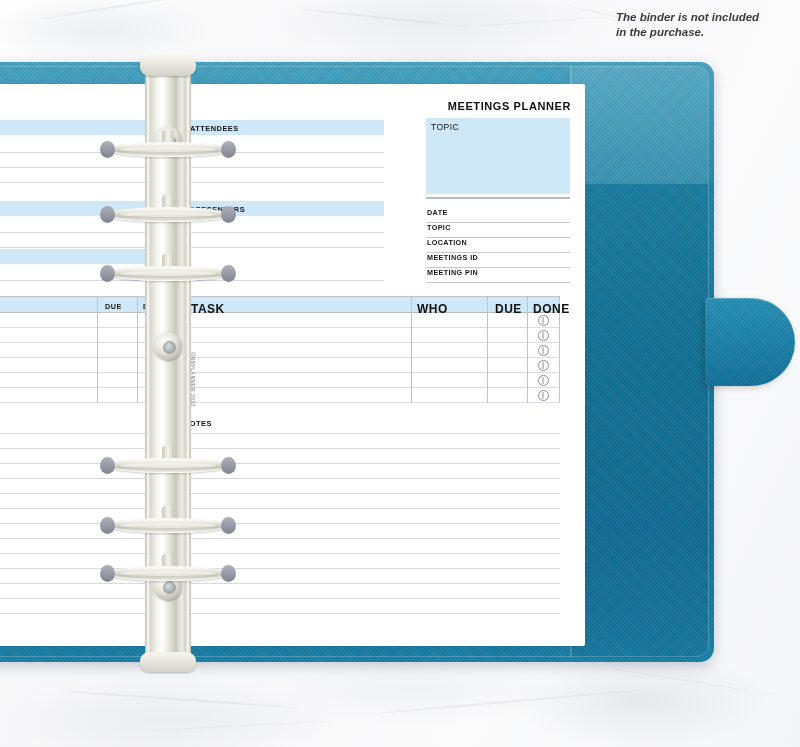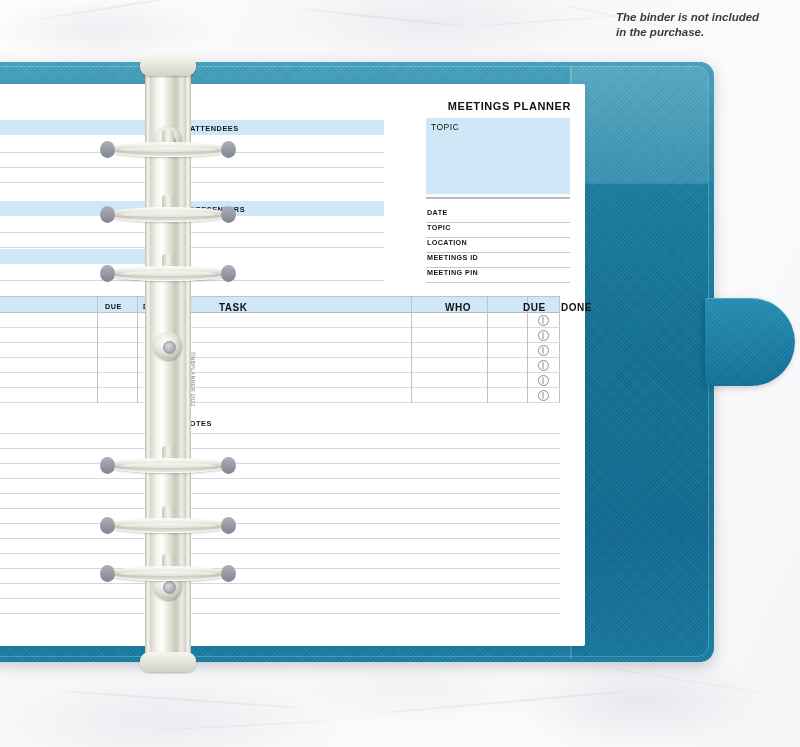--- a/index.html
+++ b/index.html
@@ -123,22 +123,22 @@
   }
   .meta-row .ln{ position:absolute; left:0; bottom:0; width:144px; height:1px; background:#c6c6cc;}
 
   
   #task-table{ position:absolute; left:6px; top:212px; width:376px; }
   #task-head{
     position:relative; height:17px; background:#cfe8f7;
     border:1px solid #c2c2c8; border-bottom:1px solid #b9b9c0;
   }
   #task-head .th{
-    position:absolute; top:5px; font-size:10px; font-weight:bold;
-    letter-spacing:.5px; color:#111;margin-left:28px;
+    position:absolute; top:5px; font-size:12px; font-weight:bold;
+    letter-spacing:.5px; color:#111;
   }
   .vline{ position:absolute; top:0; width:1px; background:#c2c2c8; }
   .trow{
     position:relative; height:15px;
     border-left:1px solid #c2c2c8; border-right:1px solid #c2c2c8;
     border-bottom:1px solid #dcdce0;
   }
   .done-cell{
     position:absolute; right:0; top:0; width:32px; height:100%;
     display:flex; align-items:center; justify-content:center;

